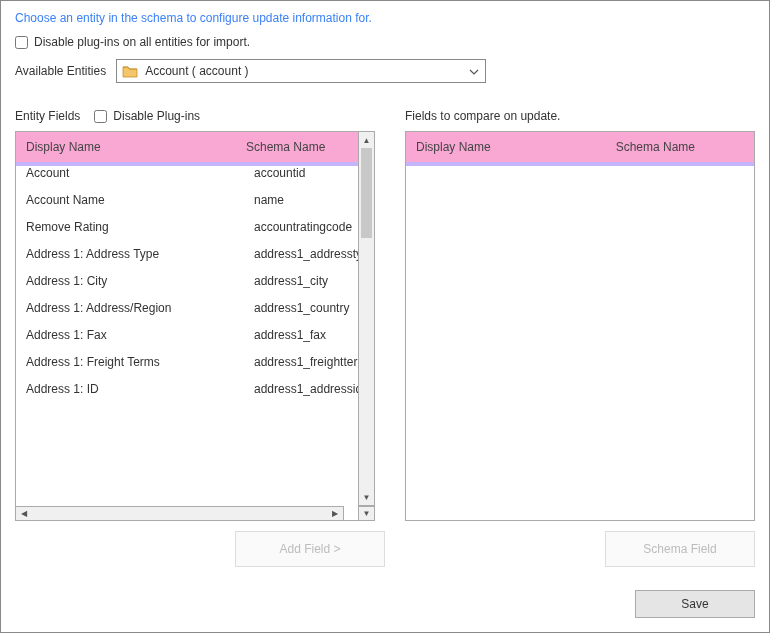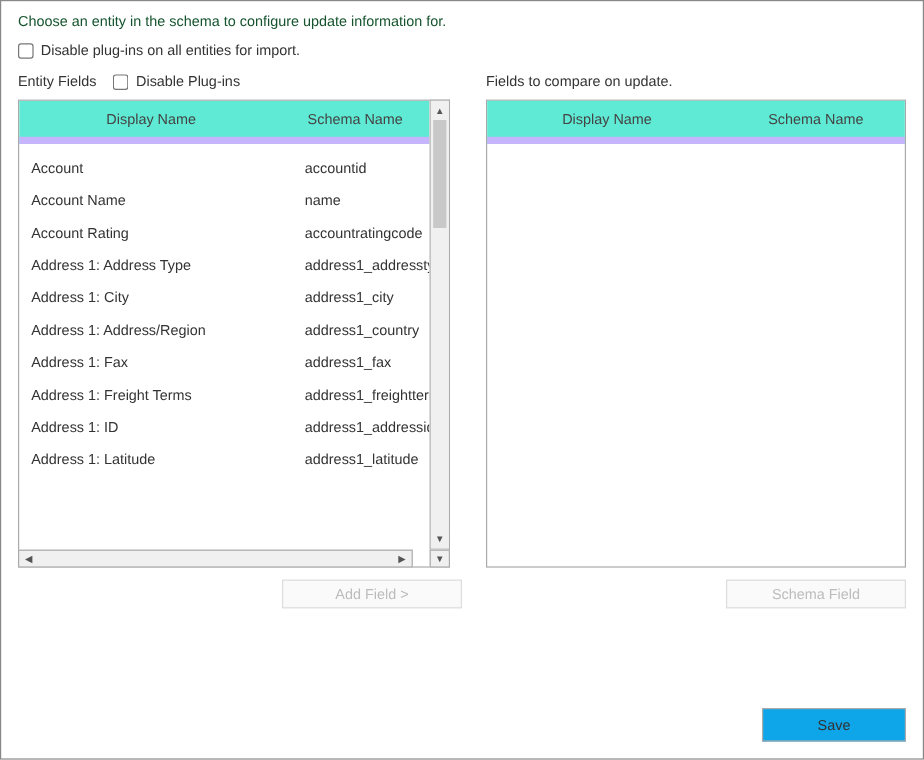--- a/index.html
+++ b/index.html
@@ -9,21 +9,21 @@
     font-size: 12px;
     color: #333;
     background: #fff;
     width: 770px;
     height: 633px;
     border: 1px solid #888;
     overflow: hidden;
     position: relative;
   }
   .content { padding: 10px 14px; }
-  .instruction { color: #14532d; margin-bottom: 10px; }
+  .instruction { color: #3b82f6; margin-bottom: 10px; }
   .cb-row { display: flex; align-items: center; margin-bottom: 10px; }
   .cb-row input[type=checkbox] { margin: 0 6px 0 0; width: 13px; height: 13px; }
   .avail-row { display: flex; align-items: center; margin-bottom: 24px; }
   .avail-row .label { margin-right: 10px; }
   .dropdown {
     display: flex; align-items: center;
     border: 1px solid #888; height: 24px; width: 370px;
     background: #fff;
   }
   .dropdown .icon {
@@ -46,35 +46,34 @@
   .grid-wrap { position: relative; }
   .grid {
     border: 1px solid #aaa;
     height: 390px;
     position: relative;
     display: flex;
     flex-direction: column;
   }
   .grid-head {
     display: flex;
-    border-bottom: 6px solid #c4b5fd;
-    background: #5eead4;
-    text-align: center;
+    border-bottom: 4px solid #c4b5fd;
+    background: #f9a8d4;
   }
   .grid-head .th {
     padding: 8px 10px;
     color: #444;
     font-size: 12px;
   }
   .grid-body {
     flex: 1;
     overflow: hidden;
     position: relative;
   }
-  .row { display: flex; height: 27px; align-items: flex-end; gap: 20px; }
+  .row { display: flex; height: 27px; align-items: flex-start; gap: 20px; }
   .row .td { padding: 0 10px; white-space: nowrap; overflow: hidden; text-overflow: clip; }
   .c1 { width: 220px; }
   .c2 { width: 120px; }
 
   .lgrid { width: 360px; }
   .rgrid { width: 360px; }
 
   
   .vscroll {
     position: absolute;
@@ -112,52 +111,69 @@
     position: absolute; right: -1px; bottom: -1px;
     width: 17px; height: 15px;
     border: 1px solid #aaa;
     display: flex; align-items: center; justify-content: center;
     font-size: 8px; color: #555; background: #f0f0f0;
   }
   .left-inner { margin-right: 16px; margin-bottom: 14px; flex:1; overflow: hidden; }
 
   .btn-row { display: flex; justify-content: flex-end; margin-top: 10px; }
   .btn {
-    width: 150px; height: 24px;
+    width: 150px; height: 36px;
     border: 1px solid #bbb;
     background: #f7f7f7;
     display: flex; align-items: center; justify-content: center;
     color: #333;
   }
   .btn.disabled { color: #bcbcbc; border-color: #ddd; background: #fafafa; }
   .save-row {
     position: absolute;
     right: 14px; bottom: 14px;
     display: flex; gap: 10px;
   }
   .save-btn {
     width: 120px; height: 28px;
     border: 1px solid #aaa;
-    background: #0ea5e9;
+    background: #e5e5e5;
     display: flex; align-items: center; justify-content: center;
   }
 
   svg.folder { width: 16px; height: 14px; }
 </style>
 </head>
 <body>
 
 <div class="content">
   <div class="instruction">Choose an entity in the schema to configure update information for.</div>
 
   <label class="cb-row">
     <input type="checkbox" style="">
     <span>Disable plug-ins on all entities for import.</span>
   </label>
 
+  <div class="avail-row">
+    <span class="label">Available Entities</span>
+    <div class="dropdown">
+      <span class="icon">
+        <svg class="folder" viewBox="0 0 16 14">
+          <path d="M1 3 h5 l1.5 2 H15 v8 H1 z" fill="#f4c66b" stroke="#c79023" stroke-width="0.8"></path>
+          <path d="M1 3 h5 l1.5 2 H15" fill="none" stroke="#c79023" stroke-width="0.8"></path>
+        </svg>
+      </span>
+      <span class="text">Account  ( account )</span>
+      <span class="chev">
+        <svg width="10" height="6" viewBox="0 0 10 6">
+            <path d="M1 1 L5 5 L9 1" fill="none" stroke="#555" stroke-width="1.2"></path>
+          </svg>
+      </span>
+    </div>
+  </div>
 
   <div class="columns">
 
     <div class="col" style="width:370px;flex:none;">
       <div class="col-header-row">
         <span class="label">Entity Fields</span>
         <input type="checkbox" style="">
         <span>Disable Plug-ins</span>
       </div>
       <div class="grid-wrap">
@@ -170,21 +186,21 @@
             <div class="grid-body" id="left-rows">
                 <div class="row">
                   <div class="td c1">Account</div>
                   <div class="td c2">accountid</div>
                 </div>
                 <div class="row">
                   <div class="td c1">Account Name</div>
                   <div class="td c2">name</div>
                 </div>
                 <div class="row">
-                  <div class="td c1">Account Rating</div>
+                  <div class="td c1">Remove Rating</div>
                   <div class="td c2">accountratingcode</div>
                 </div>
                 <div class="row">
                   <div class="td c1">Address 1: Address Type</div>
                   <div class="td c2">address1_addresstypecode</div>
                 </div>
                 <div class="row">
                   <div class="td c1">Address 1: City</div>
                   <div class="td c2">address1_city</div>
                 </div>
@@ -196,24 +212,20 @@
                   <div class="td c1">Address 1: Fax</div>
                   <div class="td c2">address1_fax</div>
                 </div>
                 <div class="row">
                   <div class="td c1">Address 1: Freight Terms</div>
                   <div class="td c2">address1_freighttermscode</div>
                 </div>
                 <div class="row">
                   <div class="td c1">Address 1: ID</div>
                   <div class="td c2">address1_addressid</div>
-                </div>
-                <div class="row">
-                  <div class="td c1">Address 1: Latitude</div>
-                  <div class="td c2">address1_latitude</div>
                 </div>
               </div>
           </div>
           <div class="vscroll">
             <div class="arrow">▲</div>
             <div class="track">
                 <div class="thumb"></div>
               </div>
             <div class="arrow">▼</div>
           </div>

